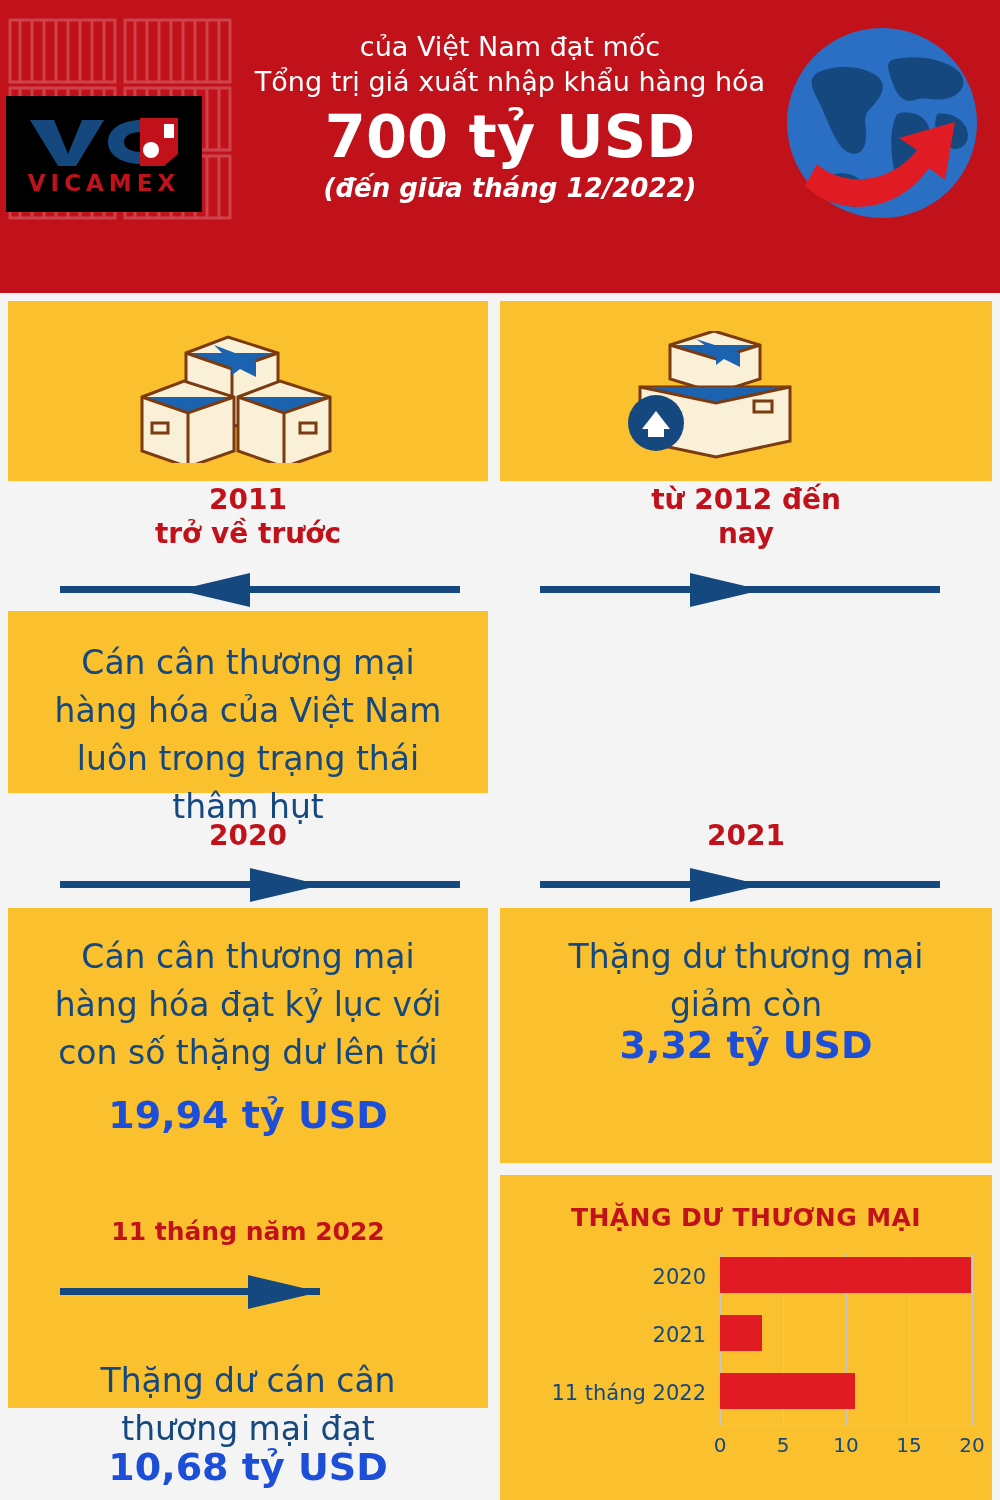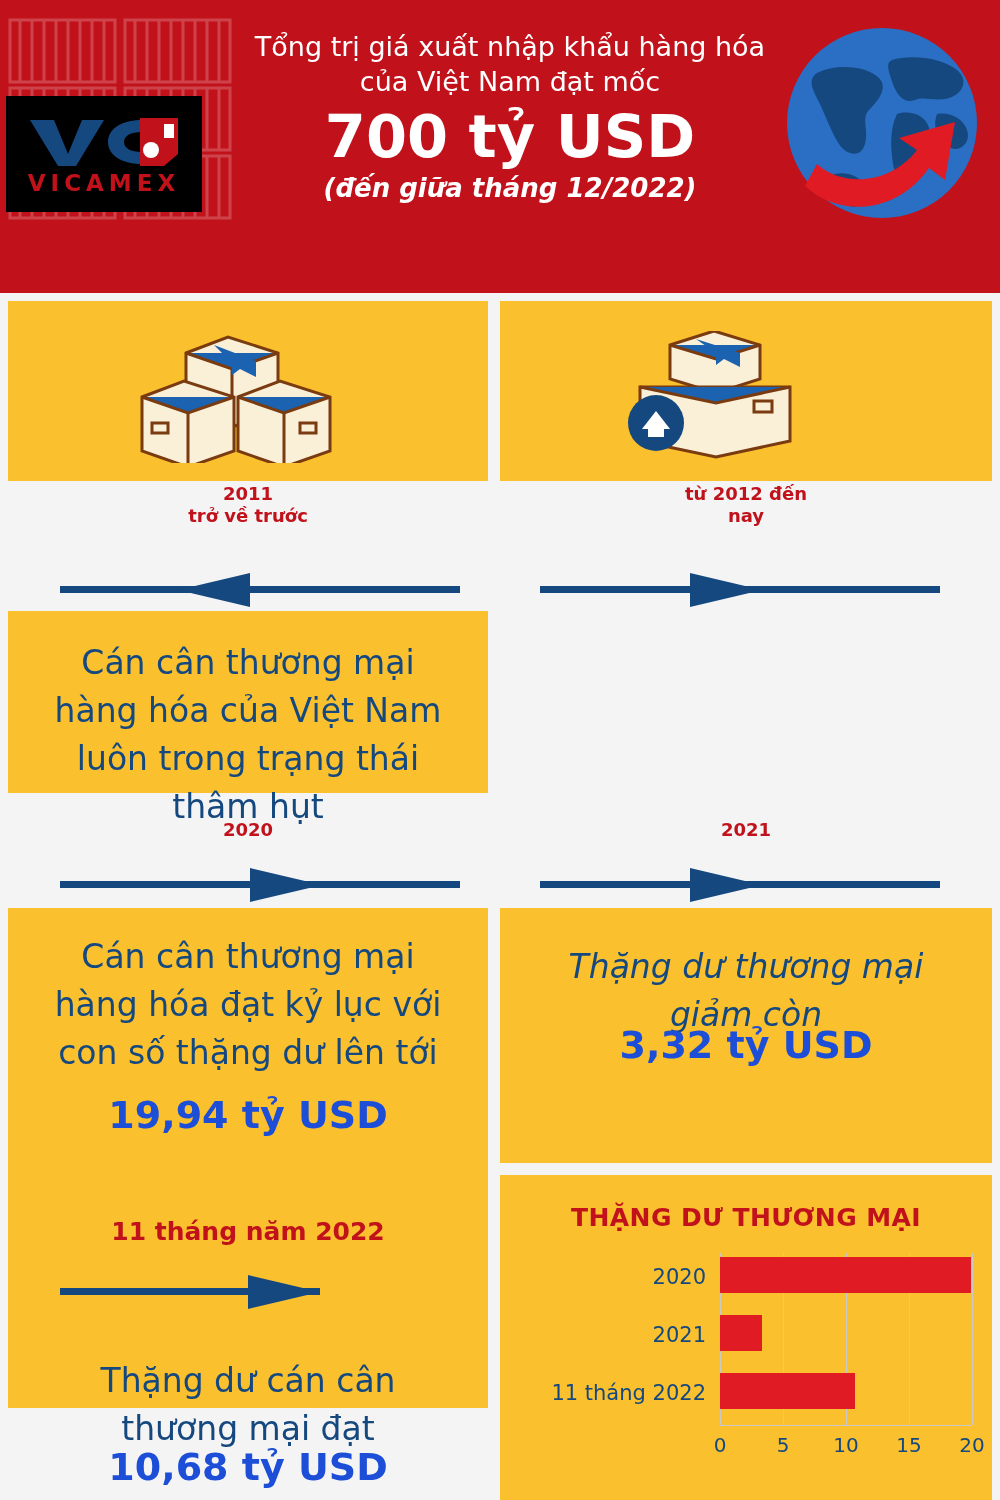--- a/index.html
+++ b/index.html
@@ -53,21 +53,21 @@
 
   
   .body { position: relative; width: 1000px; height: 1207px; background: #f4f4f4; }
 
   .card {
     position: absolute; background: #fbc02d;
   }
 
   .yearlabel {
     position: absolute; text-align: center; color: #c1121c;
-    font-weight: bold; font-size: 18px; line-height: 1.22;
+    font-weight: bold; font-size: 28px; line-height: 1.22;
   }
   .arrowrow { position: absolute; }
 
   .desc {
     position: absolute; text-align: center; color: #15487f;
     font-size: 33px; line-height: 1.45;
   }
   .bignum {
     color: #1d4ed8; font-size: 38px; font-weight: bold;
   }
@@ -119,22 +119,22 @@
         <path d="M6 6 L30 6 L44 40 L58 6 L80 6 L52 52 L34 52 Z" fill="#15487f"></path>
         <path d="M118 6 C96 6 84 16 84 28 C84 40 96 50 118 50 L118 38 C106 38 100 34 100 28 C100 22 106 18 118 18 Z" fill="#15487f"></path>
         <path d="M116 4 L154 4 L154 40 L140 52 L116 52 Z" fill="#c1121c"></path>
         <circle cx="127" cy="36" r="8" fill="#ffffff"></circle>
         <path d="M140 10 L150 10 L150 24 L140 24 Z" fill="#ffffff"></path>
       </svg>
       <div class="logo-word">VICAMEX</div>
     </div>
 
     <div class="header-text">
+      <div class="header-line1">của Việt Nam đạt mốc</div>
       <div class="header-line1">Tổng trị giá xuất nhập khẩu hàng hóa</div>
-      <div class="header-line1">của Việt Nam đạt mốc</div>
       <div class="header-big">700 tỷ USD</div>
       <div class="header-sub">(đến giữa tháng 12/2022)</div>
     </div>
 
     <svg class="globe-wrap" viewBox="0 0 215 230">
       <circle cx="105" cy="105" r="95" fill="#2a6fc4"></circle>
       <g fill="#15487f">
         <path d="M40 55 C60 45 90 48 102 60 C112 70 100 84 92 92 C84 100 92 112 88 126 C84 140 70 138 62 126 C54 114 48 96 42 84 C36 72 30 62 40 55 Z"></path>
         <path d="M115 42 C135 36 165 40 180 52 C192 62 186 76 172 80 C158 84 148 78 138 82 C128 86 120 78 116 66 C112 54 108 45 115 42 Z"></path>
         <path d="M120 96 C132 92 148 96 152 110 C156 124 148 142 138 154 C128 166 118 160 116 146 C114 132 112 112 120 96 Z"></path>
@@ -222,21 +222,21 @@
     <svg class="arrowrow" style="left:540px; top:575px; width:400px; height:34px;" viewBox="0 0 400 34">
       <rect x="0" y="13" width="400" height="7" fill="#15487f"></rect>
       <path d="M150 0 L222 17 L150 34 Z" fill="#15487f"></path>
     </svg>
 
     <div class="card" style="left:8px; top:615px; width:480px; height:316px;">
       <div class="desc" style="left:40px; top:25px; width:400px;">Cán cân thương mại hàng hóa đạt kỷ lục với con số thặng dư lên tới</div>
       <div class="desc bignum" style="left:40px; top:180px; width:400px;">19,94 tỷ USD</div>
     </div>
     <div class="card" style="left:500px; top:615px; width:492px; height:255px;">
-      <div class="desc" style="left:46px; top:35px; width:400px;font-style:italic;">Thặng dư thương mại giảm còn</div>
+      <div class="desc" style="left:46px; top:25px; width:400px;">Thặng dư thương mại giảm còn</div>
       <div class="desc bignum" style="left:46px; top:110px; width:400px;">3,32 tỷ USD</div>
     </div>
 
     <div class="card" style="left:8px; top:882px; width:480px; height:233px;">
       <div class="yearlabel" style="left:0px; top:42px; width:480px; font-size:25px;">11 tháng năm 2022</div>
       <svg class="arrowrow" style="left:52px; top:100px; width:260px; height:34px;" viewBox="0 0 260 34">
         <rect x="0" y="13" width="260" height="7" fill="#15487f"></rect>
         <path d="M188 0 L260 17 L188 34 Z" fill="#15487f"></path>
       </svg>
       <div class="desc" style="left:40px; top:182px; width:400px;">Thặng dư cán cân thương mại đạt</div>

